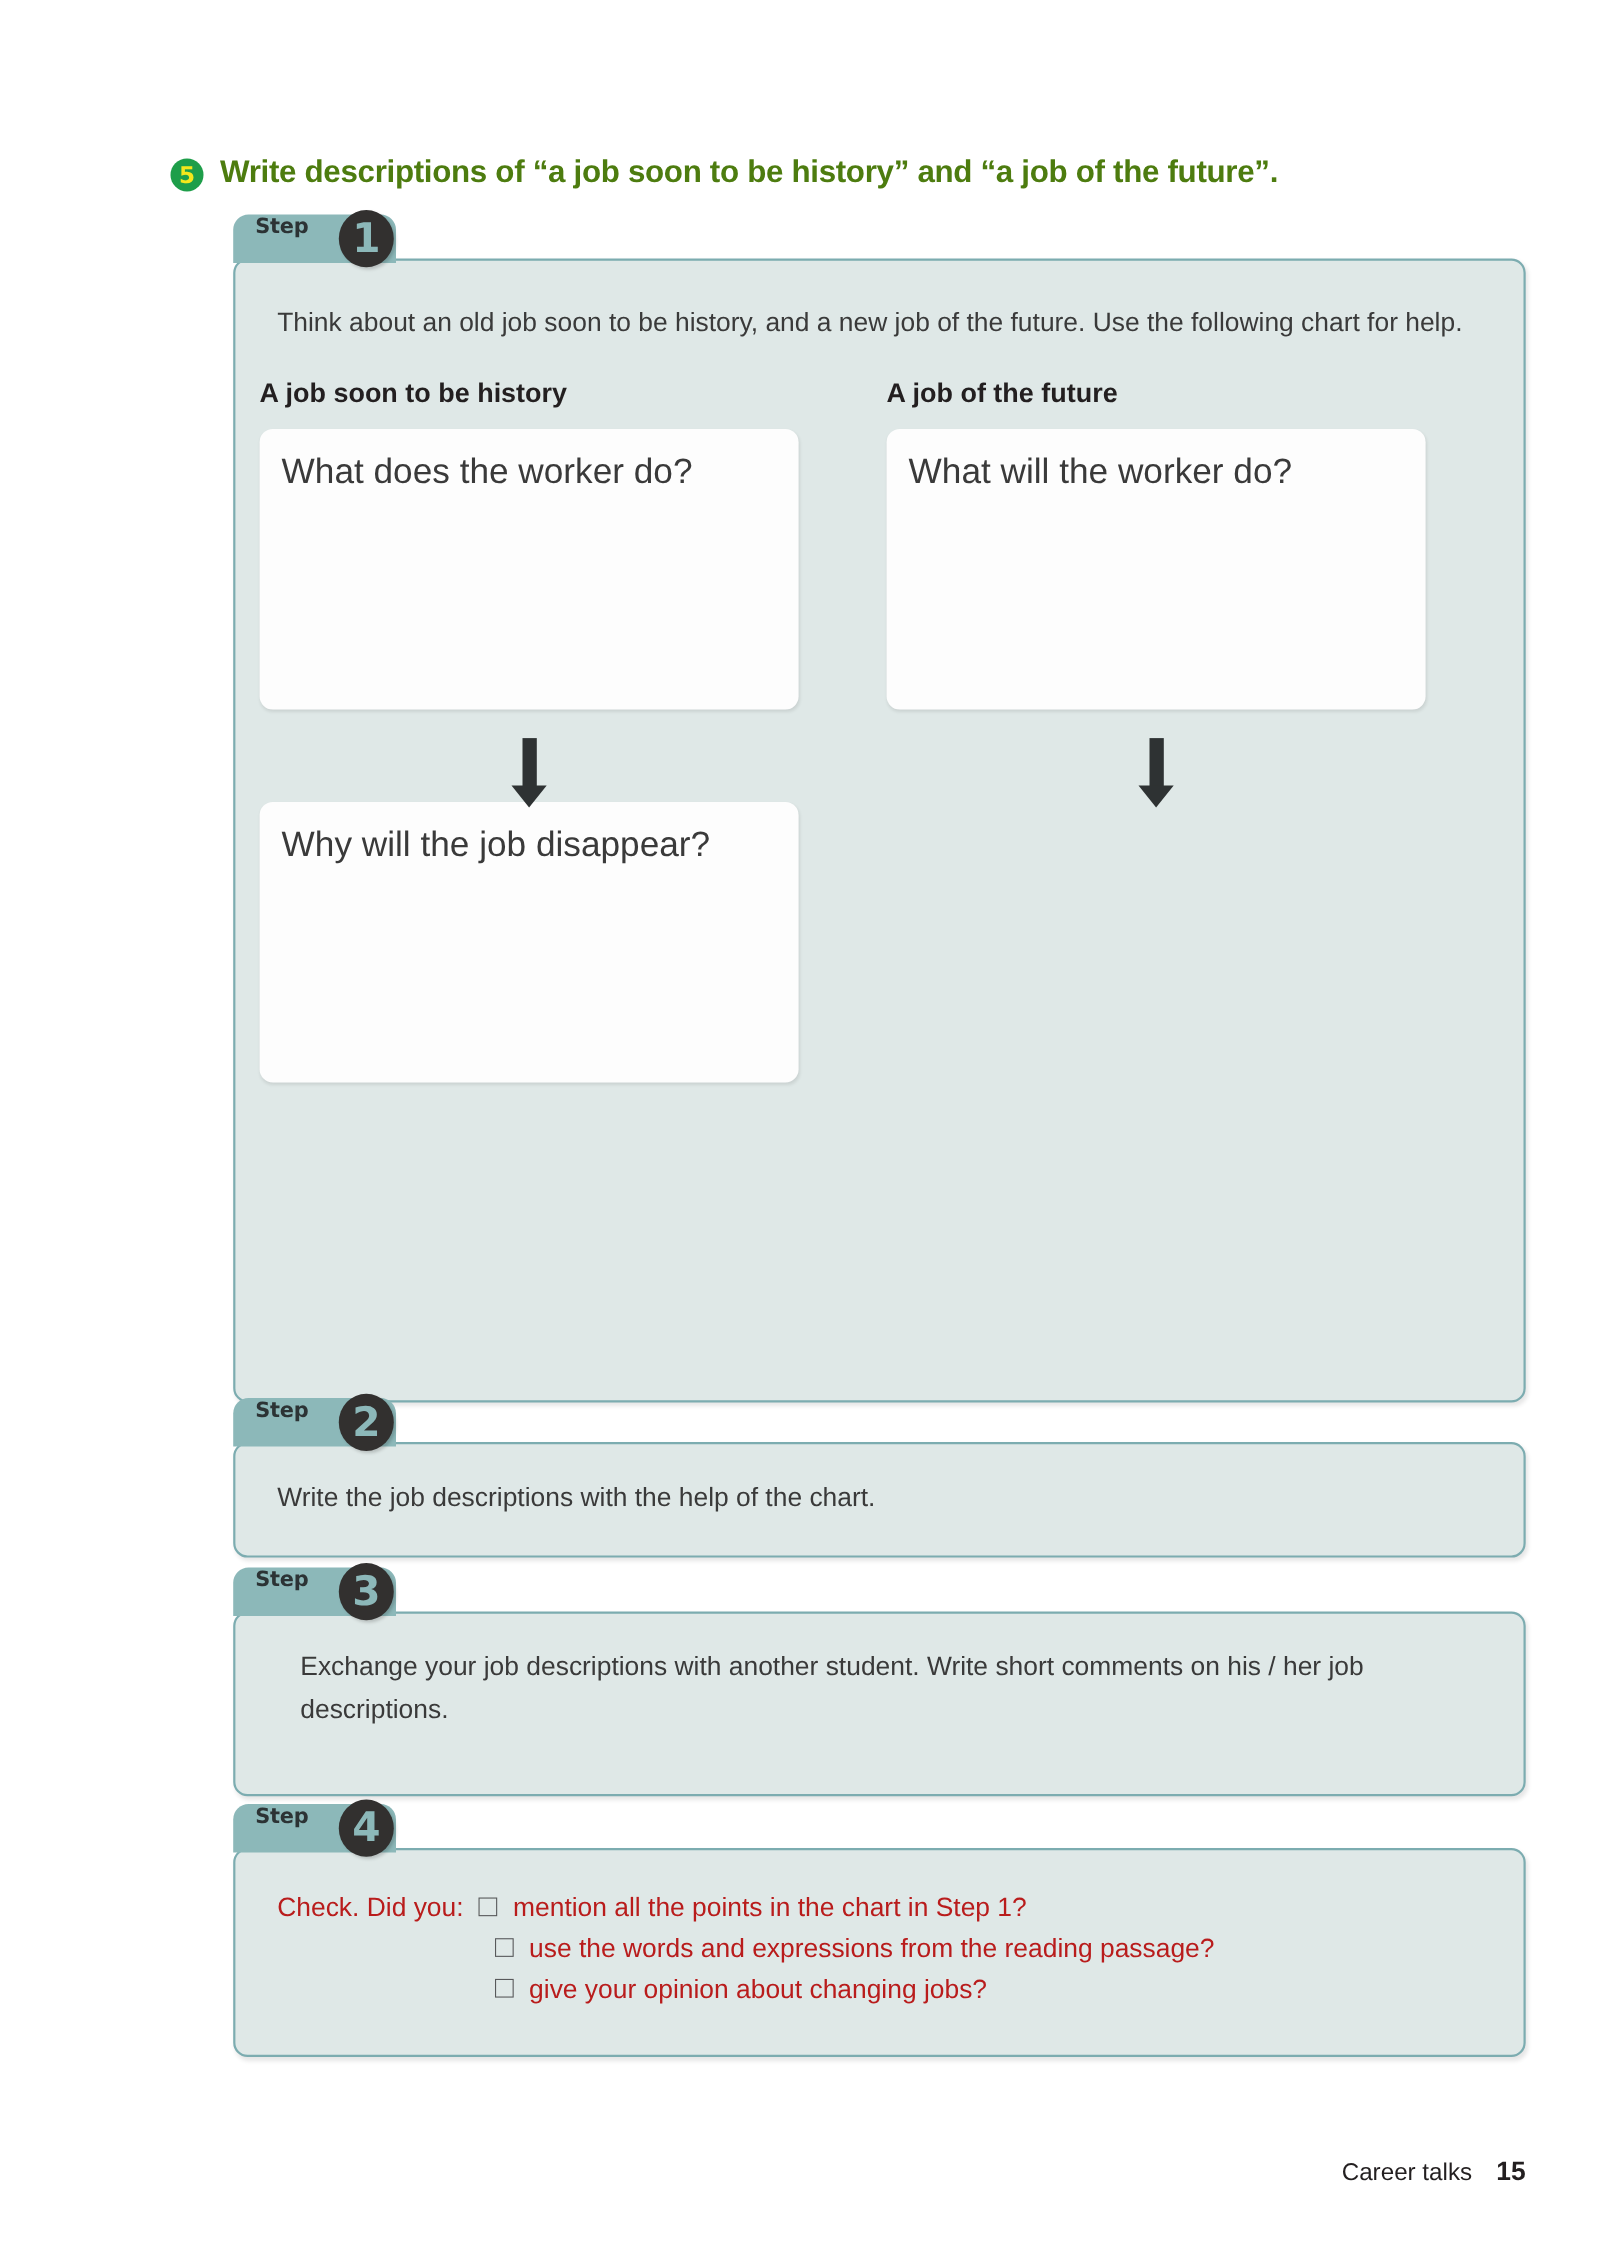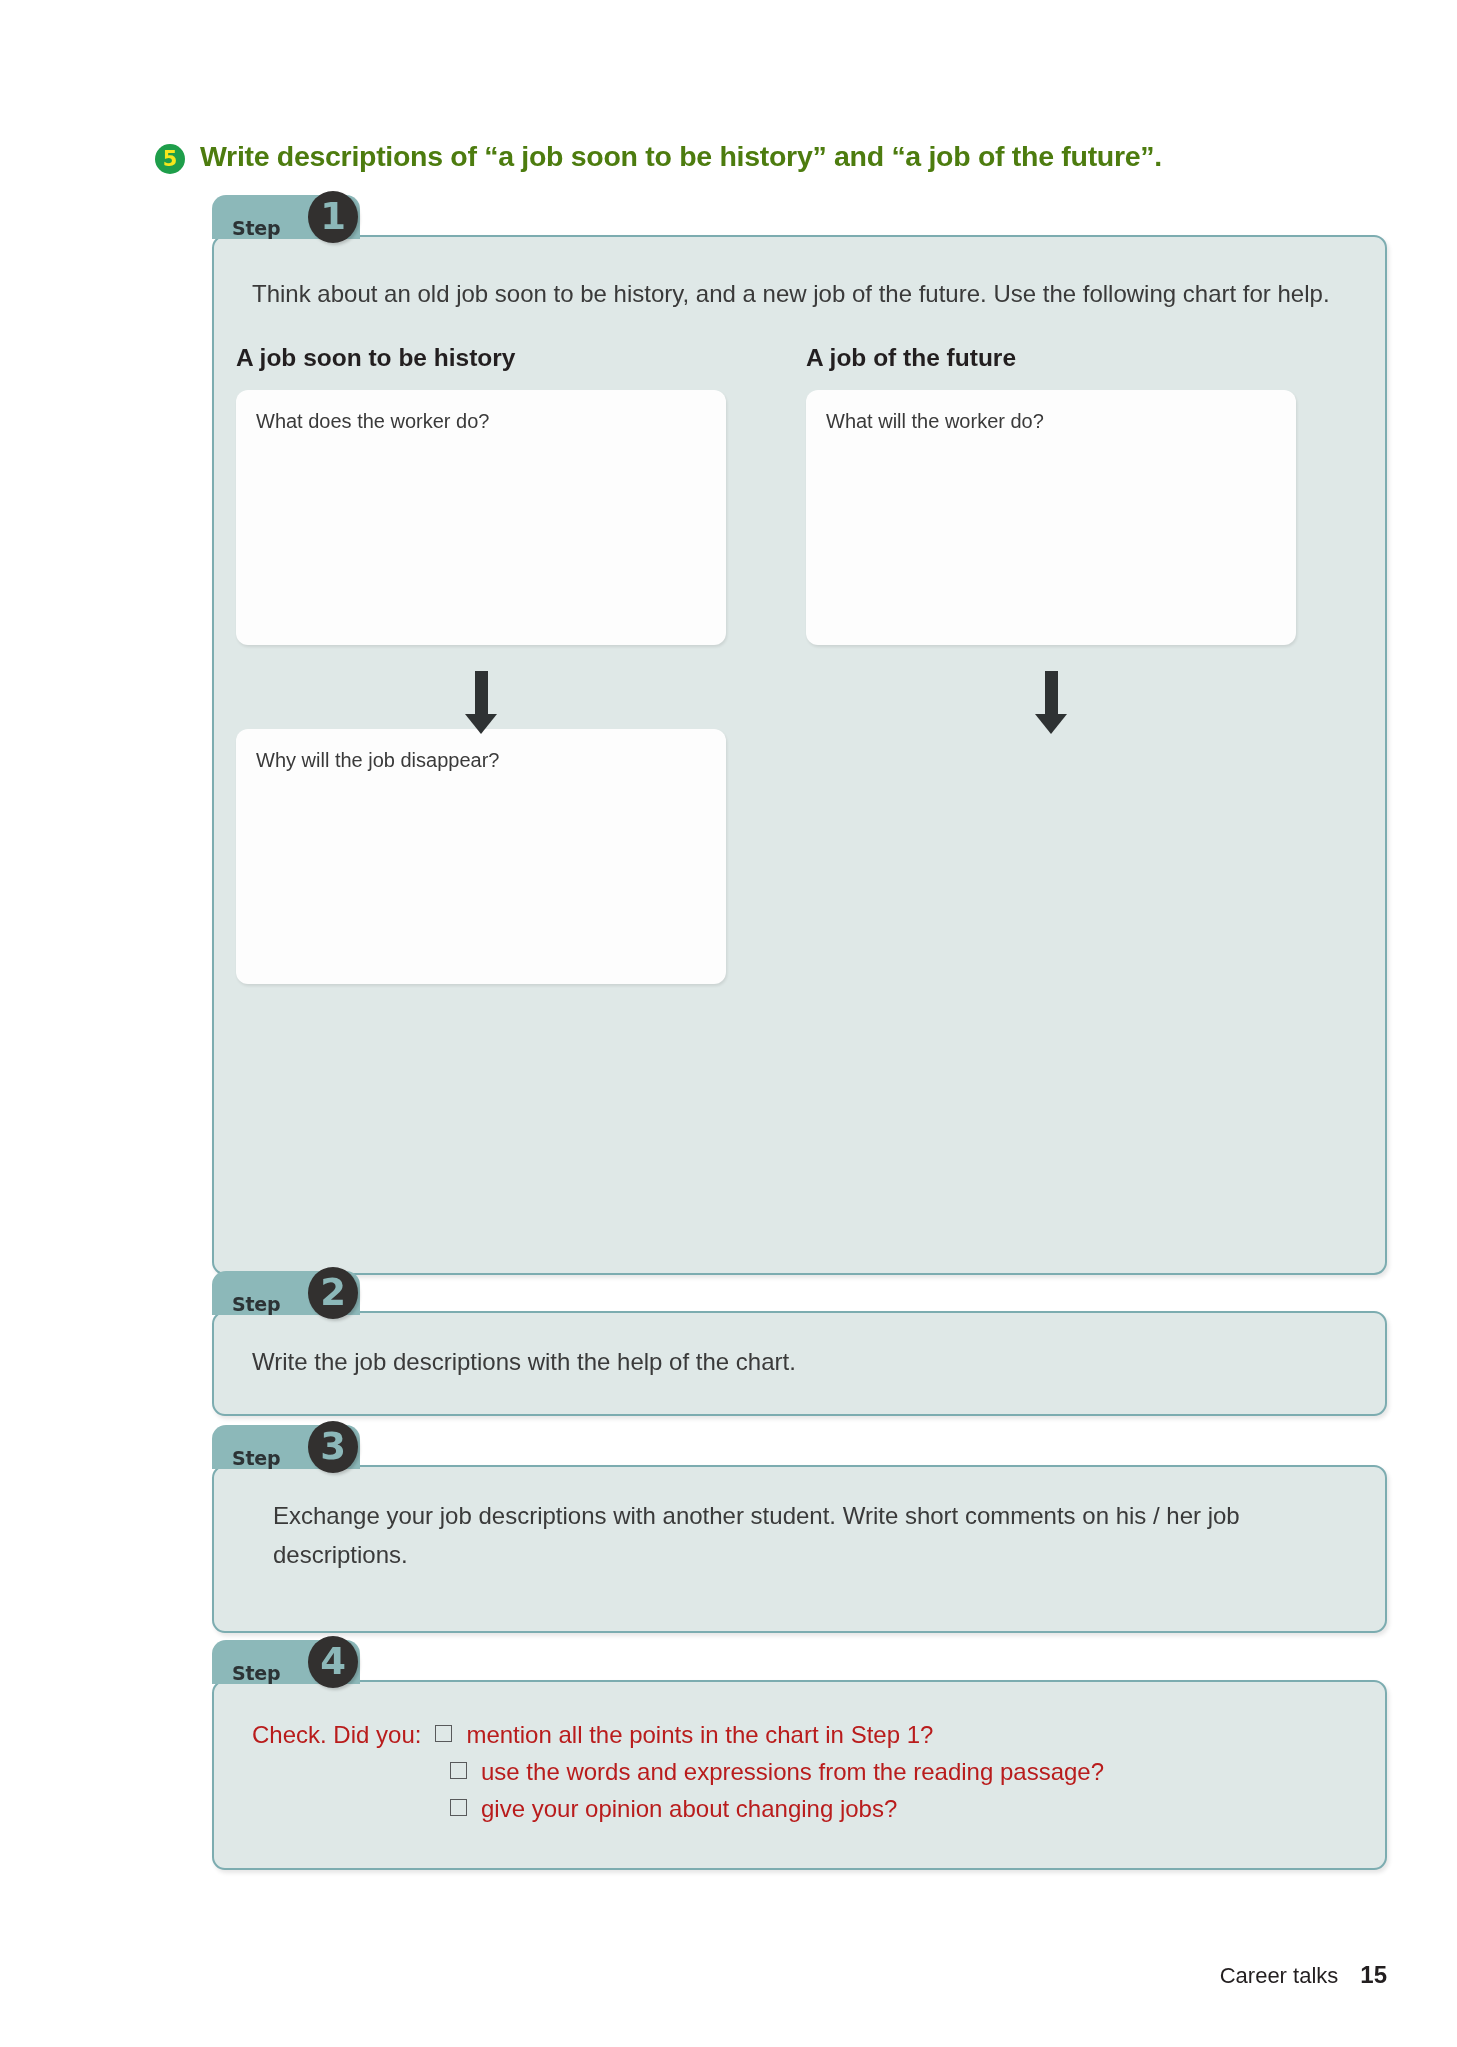--- a/index.html
+++ b/index.html
@@ -65,21 +65,21 @@
 
   .step-tab {
     position: absolute;
     left: 0;
     top: 0;
     height: 44px;
     width: 148px;
     background: #8cb8b9;
     border-radius: 14px 14px 0 0;
     display: flex;
-    align-items: flex-end;
+    align-items: flex-start;
     z-index: 3;
   }
   .step-tab-label {
     margin-left: 20px;
     font-size: 19px;
     font-weight: bold;
     color: #2c3335;
     letter-spacing: -0.2px;
     font-family: "DejaVu Sans", sans-serif;
   }
@@ -149,21 +149,21 @@
 
   .write-box {
     background: #fdfdfd;
     border-radius: 12px;
     height: 255px;
     box-sizing: border-box;
     padding: 18px 20px 0 20px;
     box-shadow: 1px 2px 3px rgba(0,0,0,0.09);
   }
   .write-box-label {
-    font-size: 20px;
+    font-size: 32px;
     color: #3a3a3a;
     line-height: 1.3;
   }
   .arrow-wrap {
     height: 60px;
     display: flex;
     align-items: center;
     justify-content: center;
   }
   .down-arrow {

